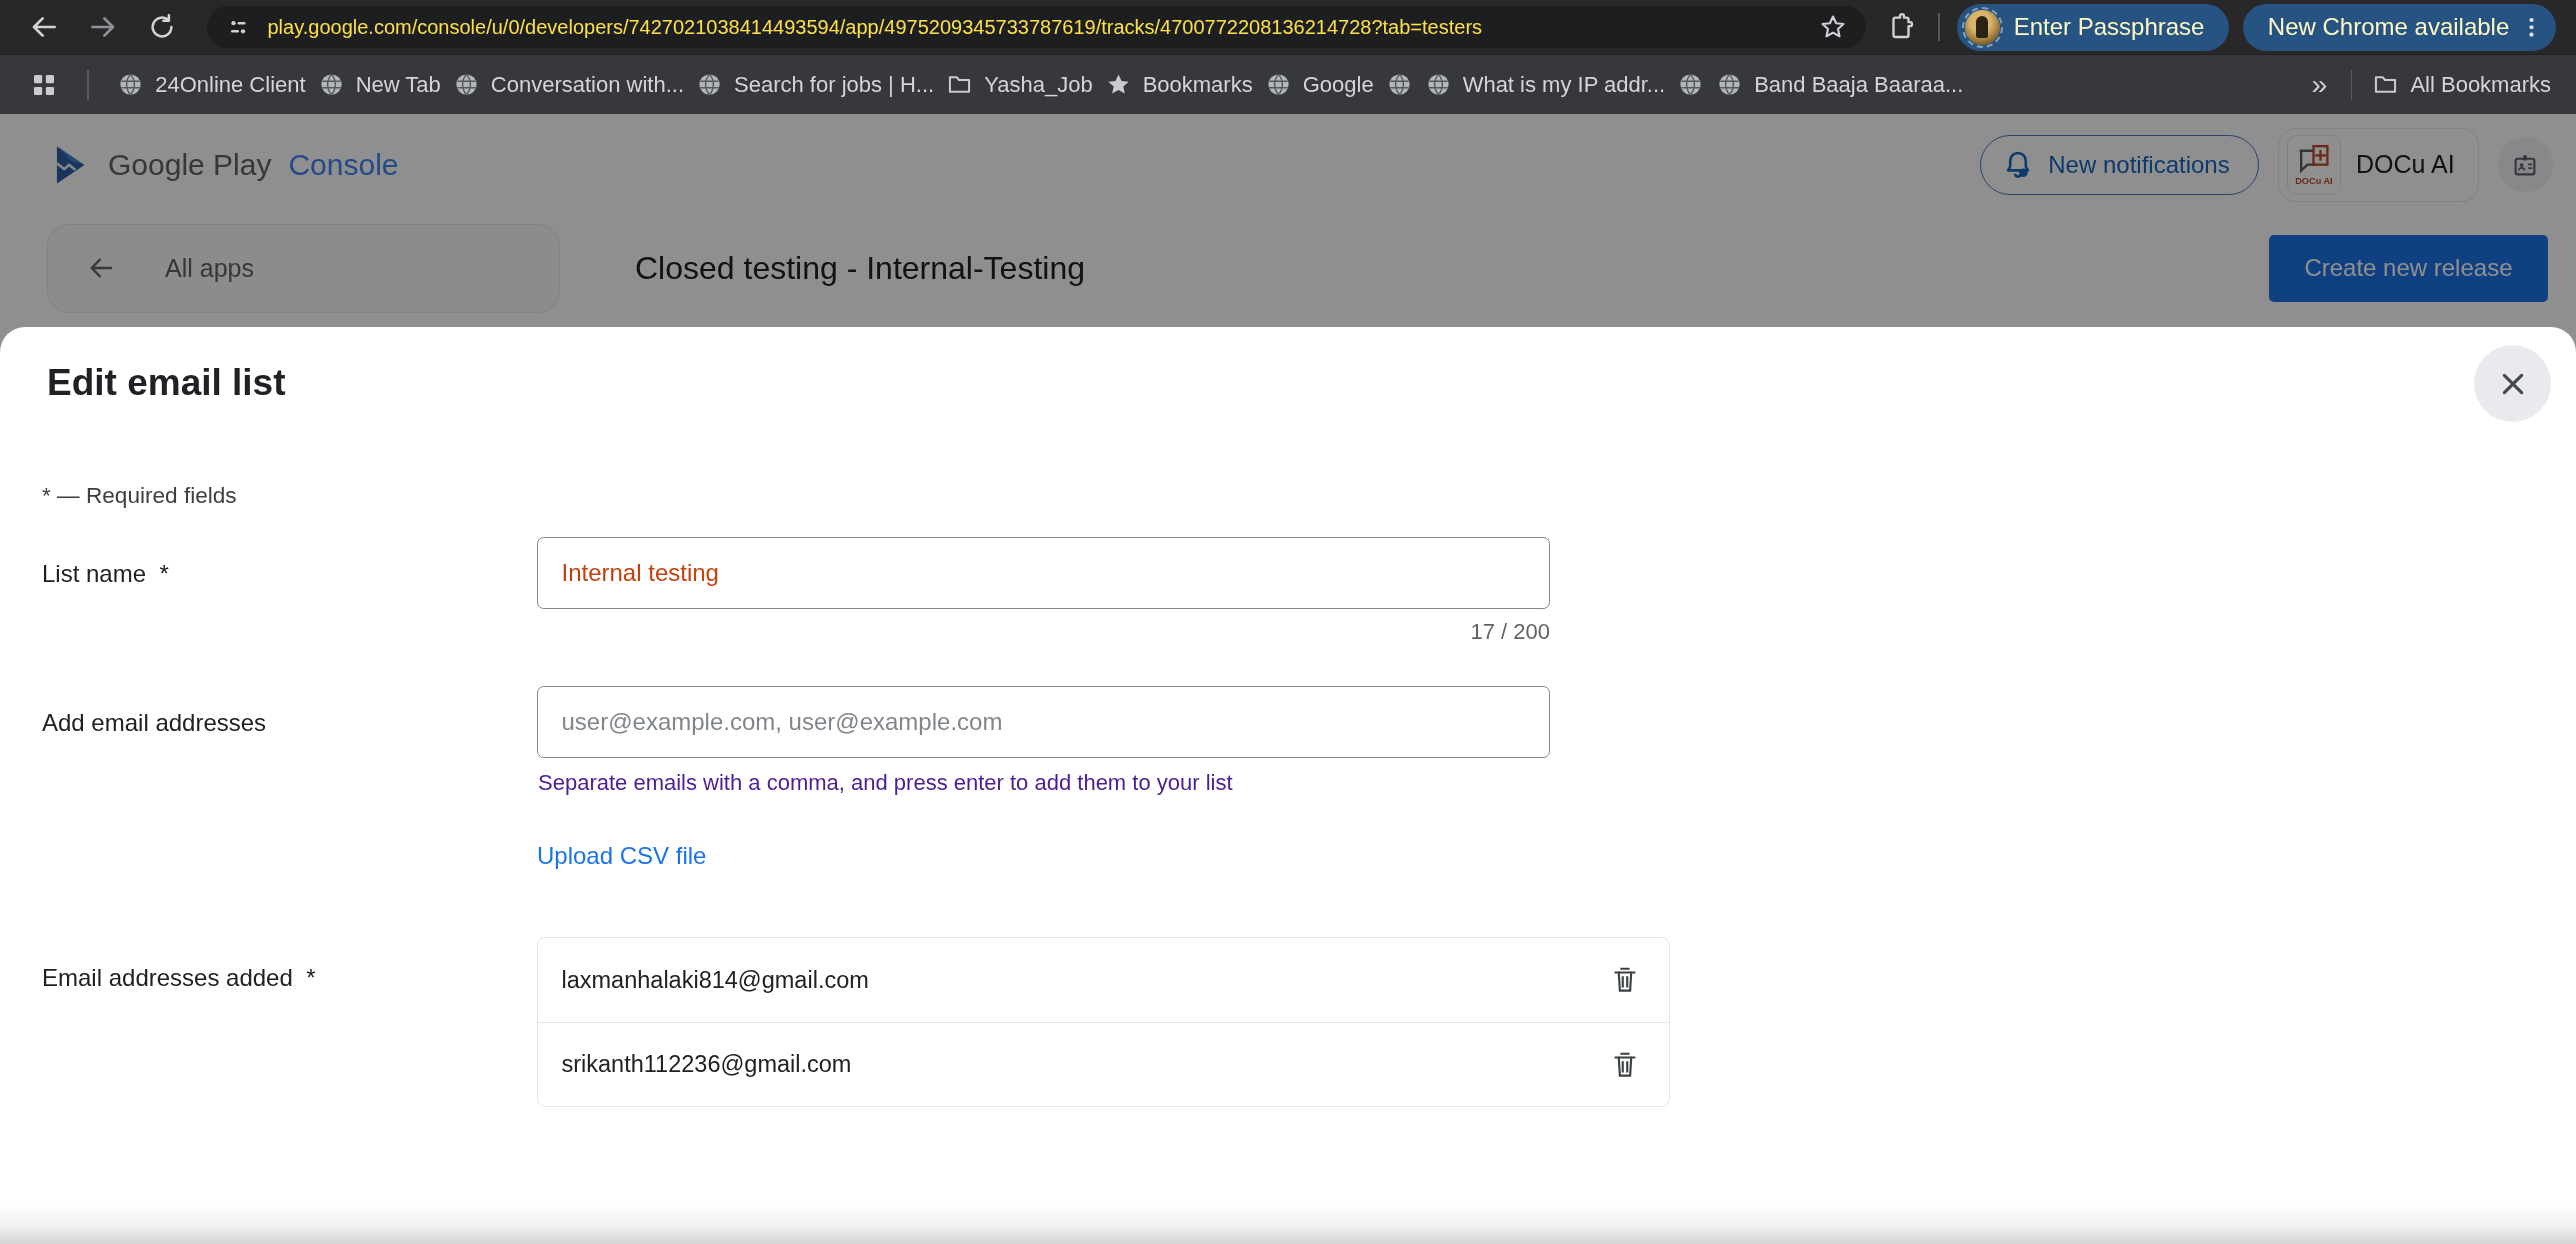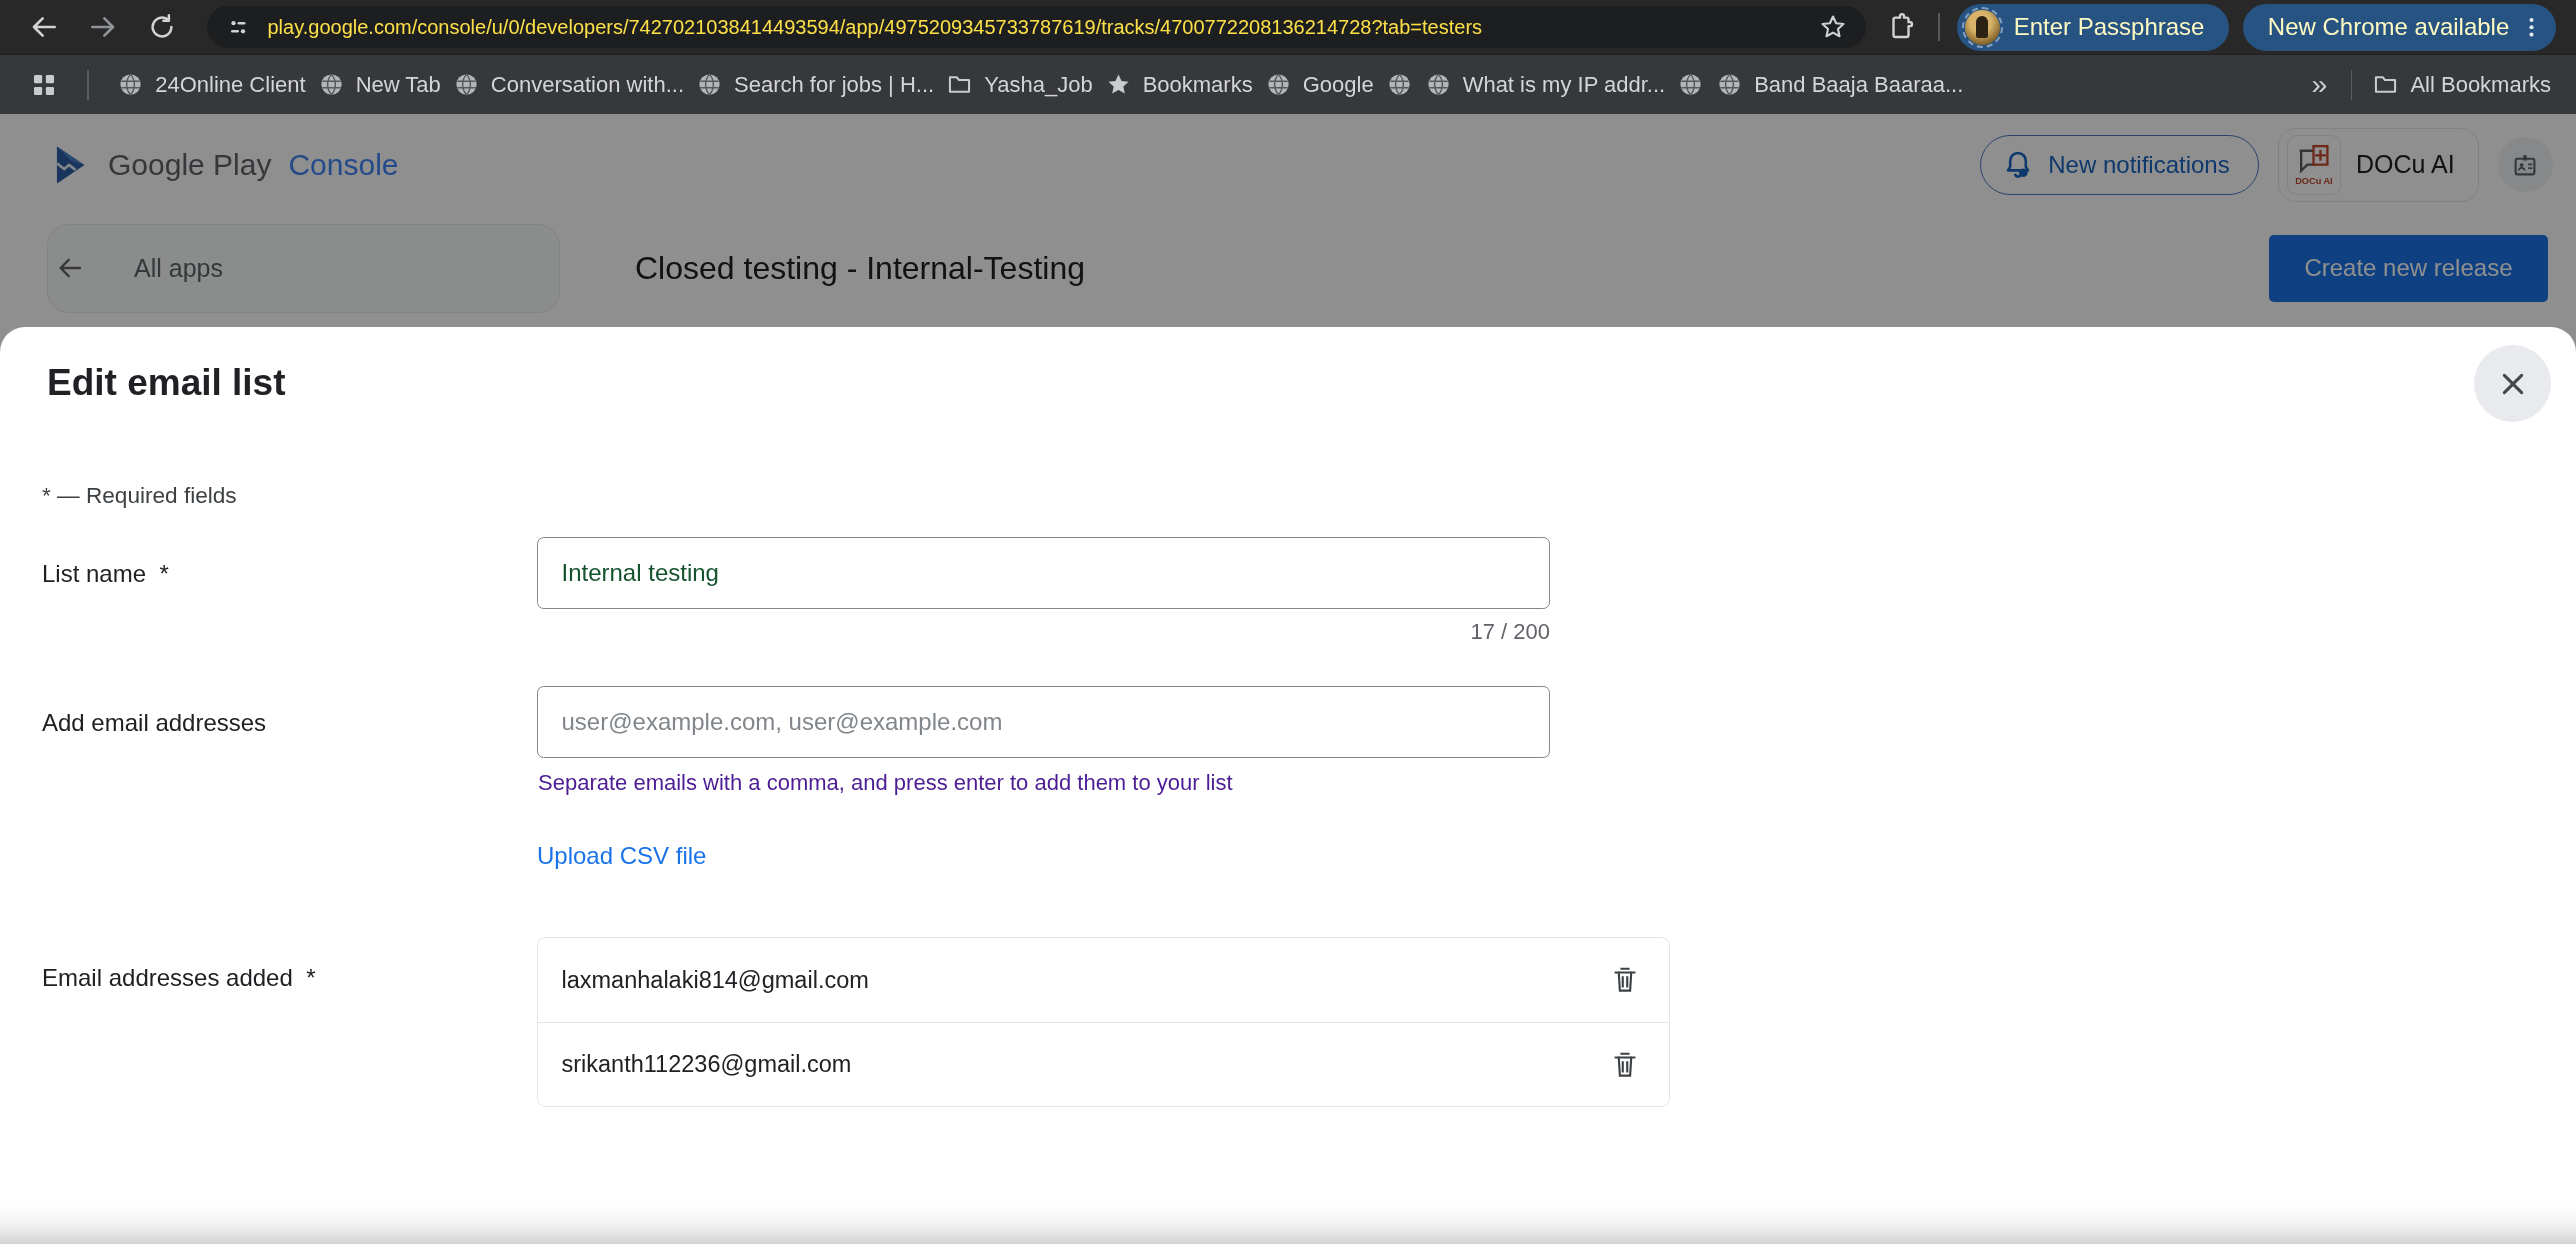--- a/index.html
+++ b/index.html
@@ -48,40 +48,40 @@
                display:flex; align-items:center; gap:15px; padding:0 23.5px 0 8.4px; }
   .docu-logo { width:54px; height:60px; border:0.8px solid #e4e6e9; border-radius:10px;
                display:flex; flex-direction:column; align-items:center; justify-content:center; }
   .docu-mini { font-size:9.2px; color:#c0492f; font-weight:bold; margin-top:-1.7px; }
   .docu-text { font-size:25px; color:#202124; }
   .idcircle { width:55px; height:55px; border-radius:50%; background:#f1f3f4;
               display:flex; align-items:center; justify-content:center; }
 
   .pagebar { height:106px; display:flex; align-items:center; padding-left:47px; }
   .allapps { width:513px; height:89px; background:#f8f9fa; border:0.8px solid #e6e8eb; border-radius:22px;
-             display:flex; align-items:center; gap:49px; padding-left:7px; color:#5f6368; font-size:25px; }
+             display:flex; align-items:center; gap:49px; padding-left:38px; color:#5f6368; font-size:25px; }
   .page-title { margin-left:75px; font-size:32px; font-weight:400; color:#202124; }
   .spacer { flex:1; }
   .create-btn { margin-right:28.5px; height:67px; padding:0 35px; background:#1a73e8; border:none;
                 border-radius:5px; color:#ffffff; font-size:24px; font-family:inherit; }
 
   .overlay { position:absolute; top:114px; left:0; width:2576px; height:1130px;
              background:rgba(0,0,0,0.44); z-index:5; }
 
   
   .modal { position:absolute; top:327px; left:0; width:2576px; height:917px; background:#ffffff;
            border-radius:25px 25px 0 0; z-index:10; }
   .m-title { position:absolute; left:47px; top:35px; font-size:37px; font-weight:600; color:#1f2125; }
   .m-close { position:absolute; right:25px; top:18.4px; width:77px; height:77px; border-radius:50%;
              background:#e9eaed; border:none; display:flex; align-items:center; justify-content:center; }
   .m-note { position:absolute; left:42px; top:156px; font-size:22.6px; color:#3c4043; }
   .f-label { position:absolute; left:42px; font-size:24px; color:#202124; }
   .req { margin-left:13.4px; }
   .f-input { position:absolute; left:537px; width:1013px; height:72px; border:1.7px solid #82878d;
-             border-radius:6.7px; font-size:24px; color:#14532d; padding:0 23.5px; font-family:inherit;
+             border-radius:6.7px; font-size:24px; color:#c2410c; padding:0 23.5px; font-family:inherit;
              background:#fff; outline:none; }
   .f-input::placeholder { color:#80868b; }
   .m-counter { position:absolute; left:537px; top:292px; width:1013px; text-align:right;
                font-size:22px; color:#5f6368; }
   .m-helper { position:absolute; left:538px; top:443px; font-size:22px; color:#4c1d95; }
   .m-link { position:absolute; left:537px; top:515px; font-size:24px; color:#1a73e8; text-decoration:none; }
   .m-list { position:absolute; left:537px; top:610px; width:1133px; border:1.7px solid #e3e5e8; border-radius:8.4px; }
   .em-row { height:84px; display:flex; align-items:center; justify-content:space-between;
             padding:0 22px 0 23.5px; }
   .em-row + .em-row { border-top:1.7px solid #e3e5e8; }

